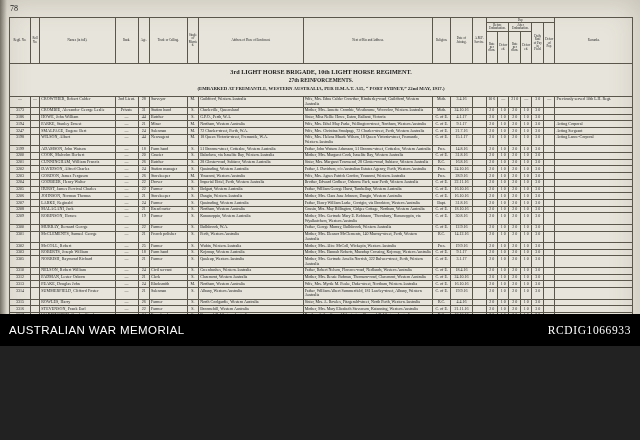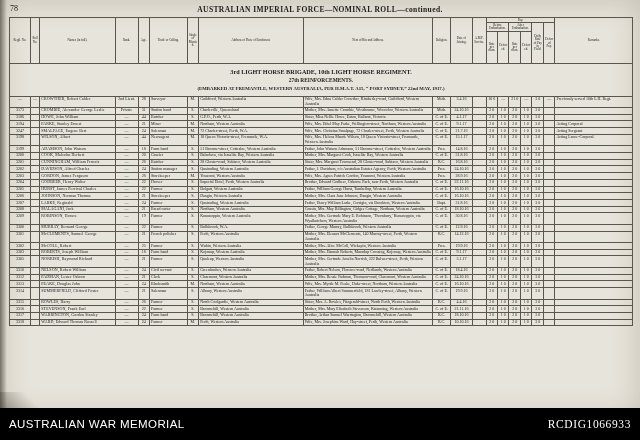--- a/index.html
+++ b/index.html
@@ -1,16 +1,16 @@
 <!DOCTYPE html>
 <html><head>
 <meta charset="utf-8">
 <style>
   html,body{margin:0;padding:0;background:#222;}
-  #frame{position:relative;width:640px;height:440px;overflow:hidden;background:#000;
+  #frame{position:relative;width:640px;height:346px;overflow:hidden;background:#000;
          font-family:"Liberation Serif", serif;}
   
   #scan{position:absolute;left:0;top:0;width:640px;height:418px;background:#e7e4db;
         overflow:hidden;color:#1c1c1c;
         box-shadow:inset 0 0 30px rgba(90,80,60,.25);}
   #scan::before{content:"";position:absolute;left:0;top:0;width:7px;height:100%;
         background:linear-gradient(90deg,rgba(40,35,25,.55),rgba(40,35,25,0));pointer-events:none;}
   #scan::after{content:"";position:absolute;left:0;bottom:0;width:46px;height:26px;
         background:linear-gradient(45deg,rgba(50,45,35,.5),rgba(50,45,35,0) 70%);pointer-events:none;}
   .pageno{position:absolute;left:10px;top:4px;font-size:8px;}
@@ -47,21 +47,20 @@
   #footer .org{font-size:11.5px;letter-spacing:.4px;}
   #footer .cat{font-size:11.5px;letter-spacing:.6px;font-family:Liberation Serif, serif;}
 </style>
 </head>
 <body>
 
 <div id="frame">
 
   <div id="scan">
     <div class="pageno">78</div>
-    <div class="doctitle">AUSTRALIAN IMPERIAL FORCE—NOMINAL ROLL—continued.</div>
 
     <table>
       <colgroup>
         <col class="w0">
           <col class="w1">
           <col class="w2">
           <col class="w3">
           <col class="w4">
         <col class="w5">
           <col class="w6">

